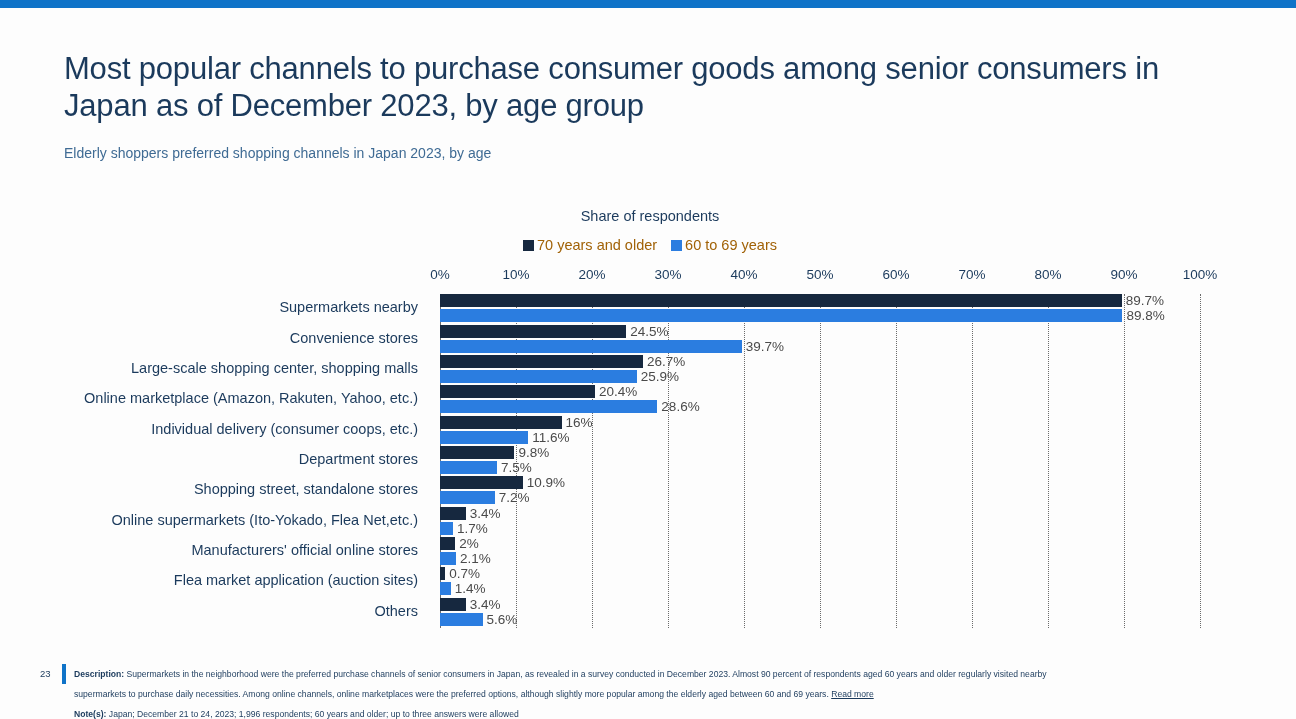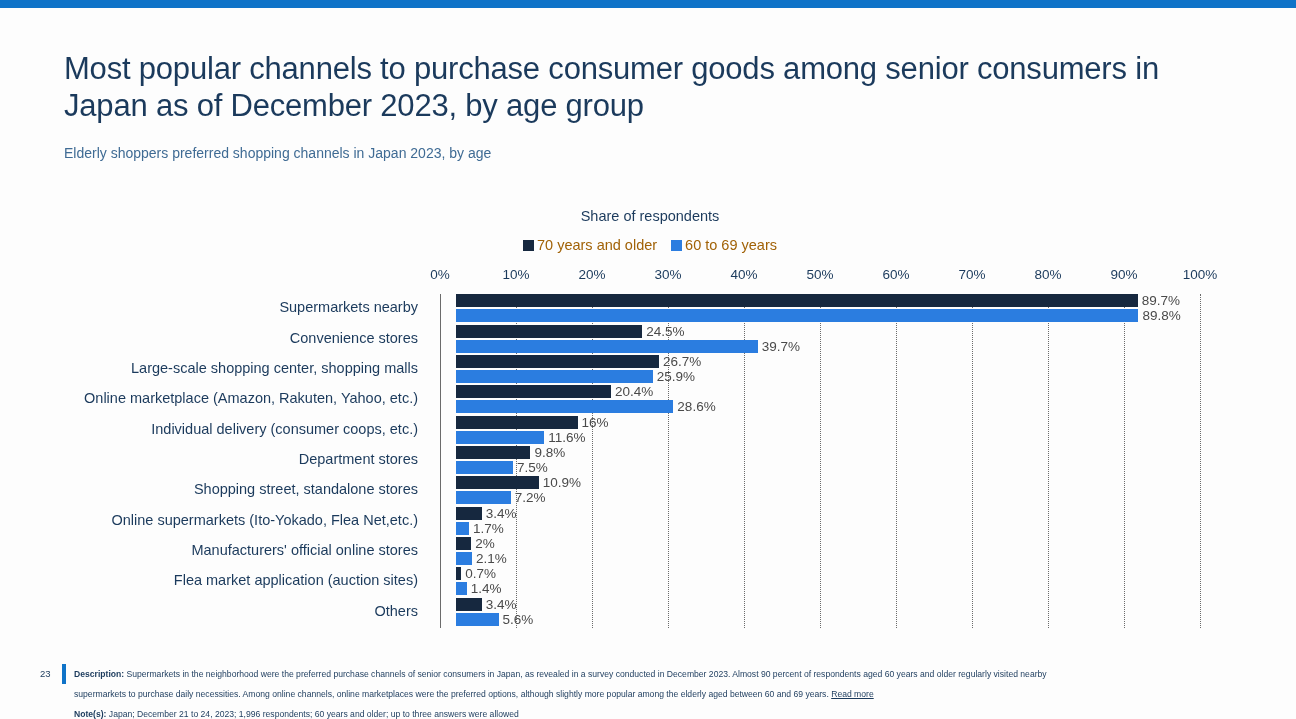--- a/index.html
+++ b/index.html
@@ -47,21 +47,21 @@
   }
   #plot .gl{position:absolute;top:0;bottom:0;width:0;border-left:1px dotted #6b6b6b;}
   #axisline{position:absolute;left:440px;top:91px;width:1px;height:334px;background:#6b6b6b;}
 
   #cats{position:absolute;left:60px;top:91px;width:370px;height:334px;}
   .cat{
     position:absolute;right:12px;text-align:right;
     font-size:14.5px;color:#1b3a5c;white-space:nowrap;
   }
 
-  .grp{position:absolute;left:0;width:100%;margin-left:16px;}
+  .grp{position:absolute;left:0;width:100%;}
   .bar{position:absolute;height:13px;}
   .bar.dark{background:#16283f;top:0;}
   .bar.blue{background:#2b7de0;top:15px;}
   .vlab{
     position:absolute;font-size:13.5px;color:#4a4a4a;white-space:nowrap;
     line-height:13px;
   }
   .vlab.d{top:0;}
   .vlab.b{top:15px;}
 

